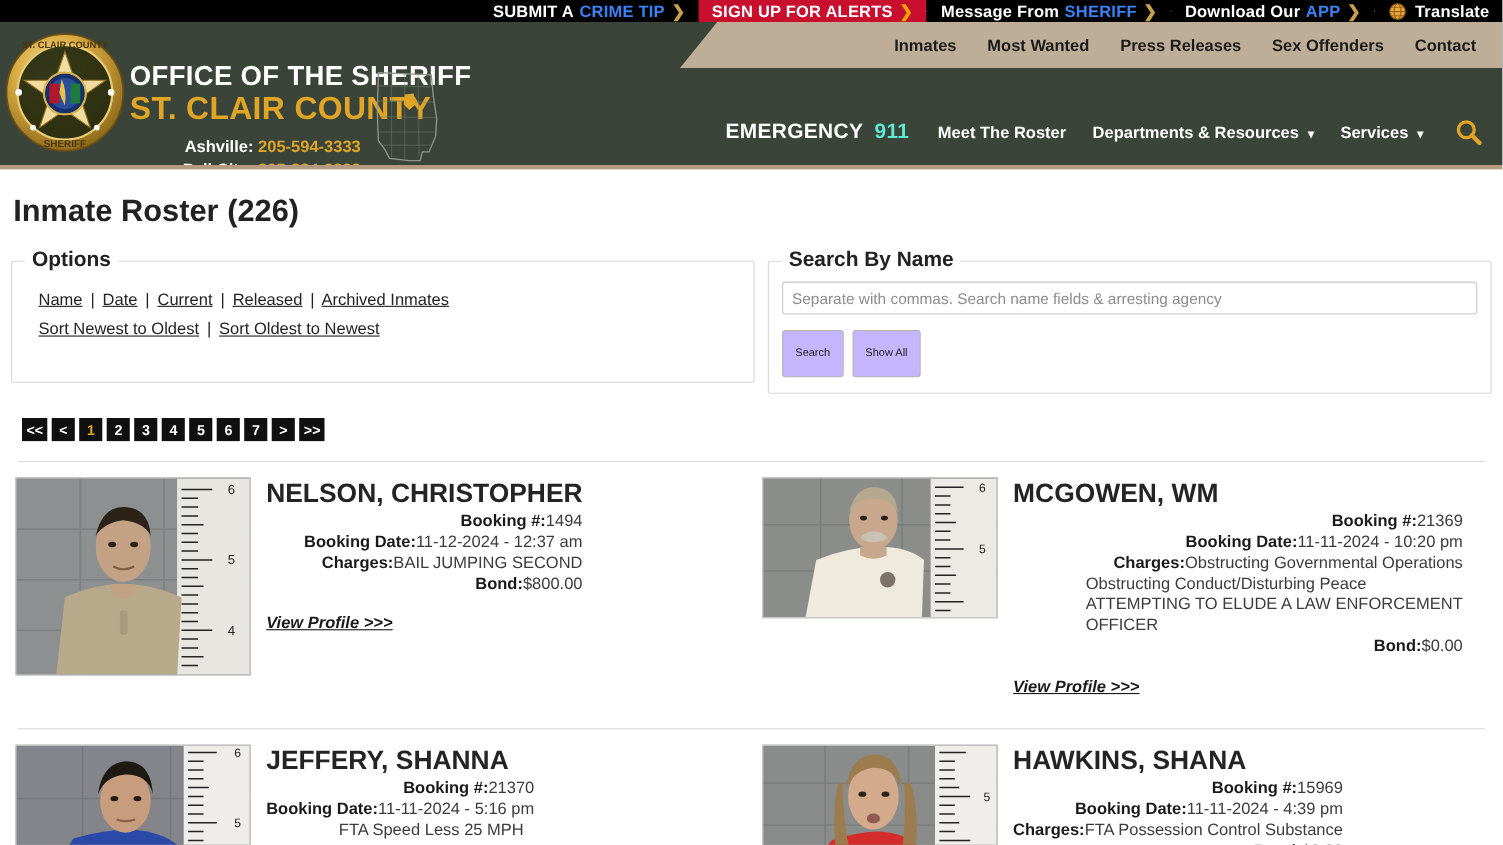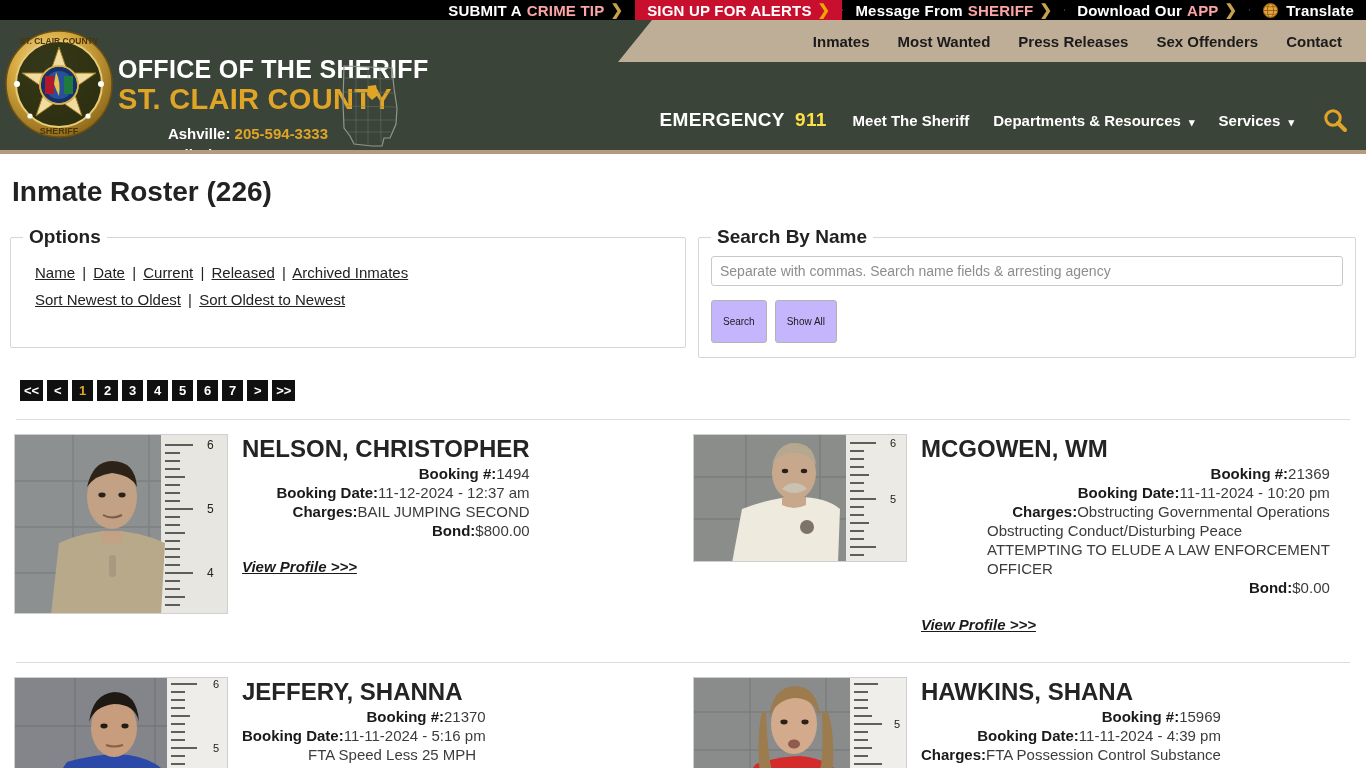--- a/index.html
+++ b/index.html
@@ -25,21 +25,21 @@
     display: flex;
     align-items: center;
     padding: 0 12px;
     color: #ffffff;
     font-size: 15px;
     font-weight: bold;
     letter-spacing: 0.2px;
     white-space: nowrap;
     cursor: pointer;
   }
-  .topbar-item .muted { color: #fca5a5; font-weight: bold; margin-left: 5px; }
+  .topbar-item .muted { color: #3b82f6; font-weight: bold; margin-left: 5px; }
   .topbar-item .chev { color: #c8a24a; margin-left: 6px; font-weight: bold; }
   .topbar-item.alert {
     background: #c8102e;
   }
   .topbar-item.alert .chev { color: #f0a500; }
   .topbar-sep {
     width: 1px; background: #3a3a3a; margin: 9px 0;
   }
   .globe-icon {
     width: 17px; height: 17px; margin-right: 7px; flex: 0 0 auto;
@@ -123,21 +123,21 @@
     position: absolute;
     right: 10px; top: 78px;
     display: flex;
     align-items: center;
     height: 44px;
   }
   .emergency {
     font-size: 19px; font-weight: bold; color: #ffffff;
     letter-spacing: 0.3px; margin-right: 14px; white-space: nowrap;
   }
-  .emergency .num { color: #fde047; margin-left: 5px; }
+  .emergency .num { color: #5eead4; margin-left: 5px; }
   .nav-link {
     color: #ffffff; font-size: 15px; font-weight: bold;
     padding: 0 12px; white-space: nowrap; cursor: pointer;
   }
   .caret { font-size: 11px; margin-left: 4px; }
   .search-btn {
     margin-left: 14px; margin-right: 6px;
     width: 30px; height: 30px; cursor: pointer;
     display: flex; align-items: center; justify-content: center;
   }
@@ -397,21 +397,21 @@
       <path d="M34 24 L42 23 L44 33 L38 38 L33 33 Z" fill="#e0a526"></path>
     </svg>
     
   </div>
 
   <div class="lower-nav">
     <div class="emergency">
       <span>EMERGENCY</span>
       <span class="num">911</span>
     </div>
-    <span class="nav-link">Meet The Sheriff</span>
+    <span class="nav-link">Meet The Roster</span>
     <span class="nav-link">
       <span>Departments &amp; Resources</span>
       <span class="caret">▾</span>
     </span>
     <span class="nav-link">
       <span>Services</span>
       <span class="caret">▾</span>
     </span>
     <span class="search-btn">
       <svg width="26" height="26" viewBox="0 0 26 26">

